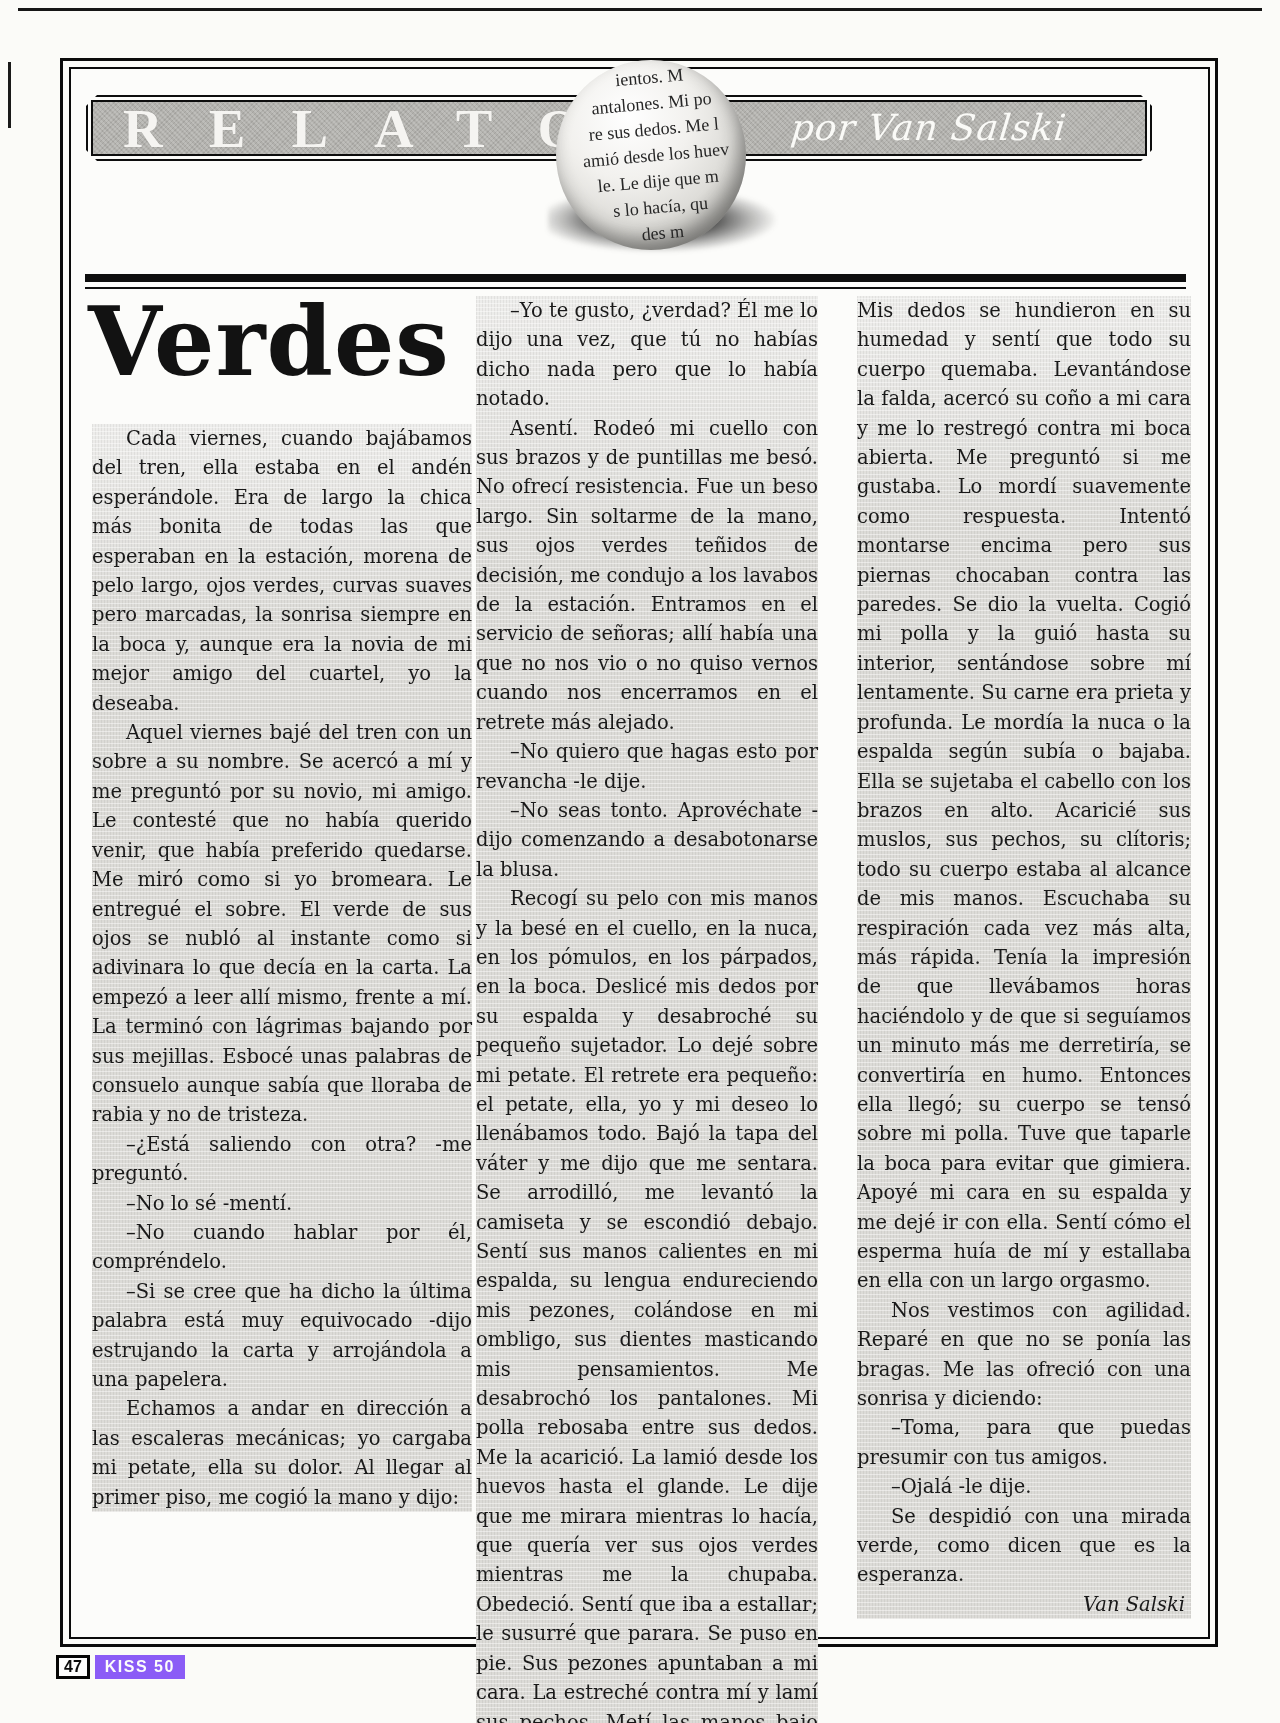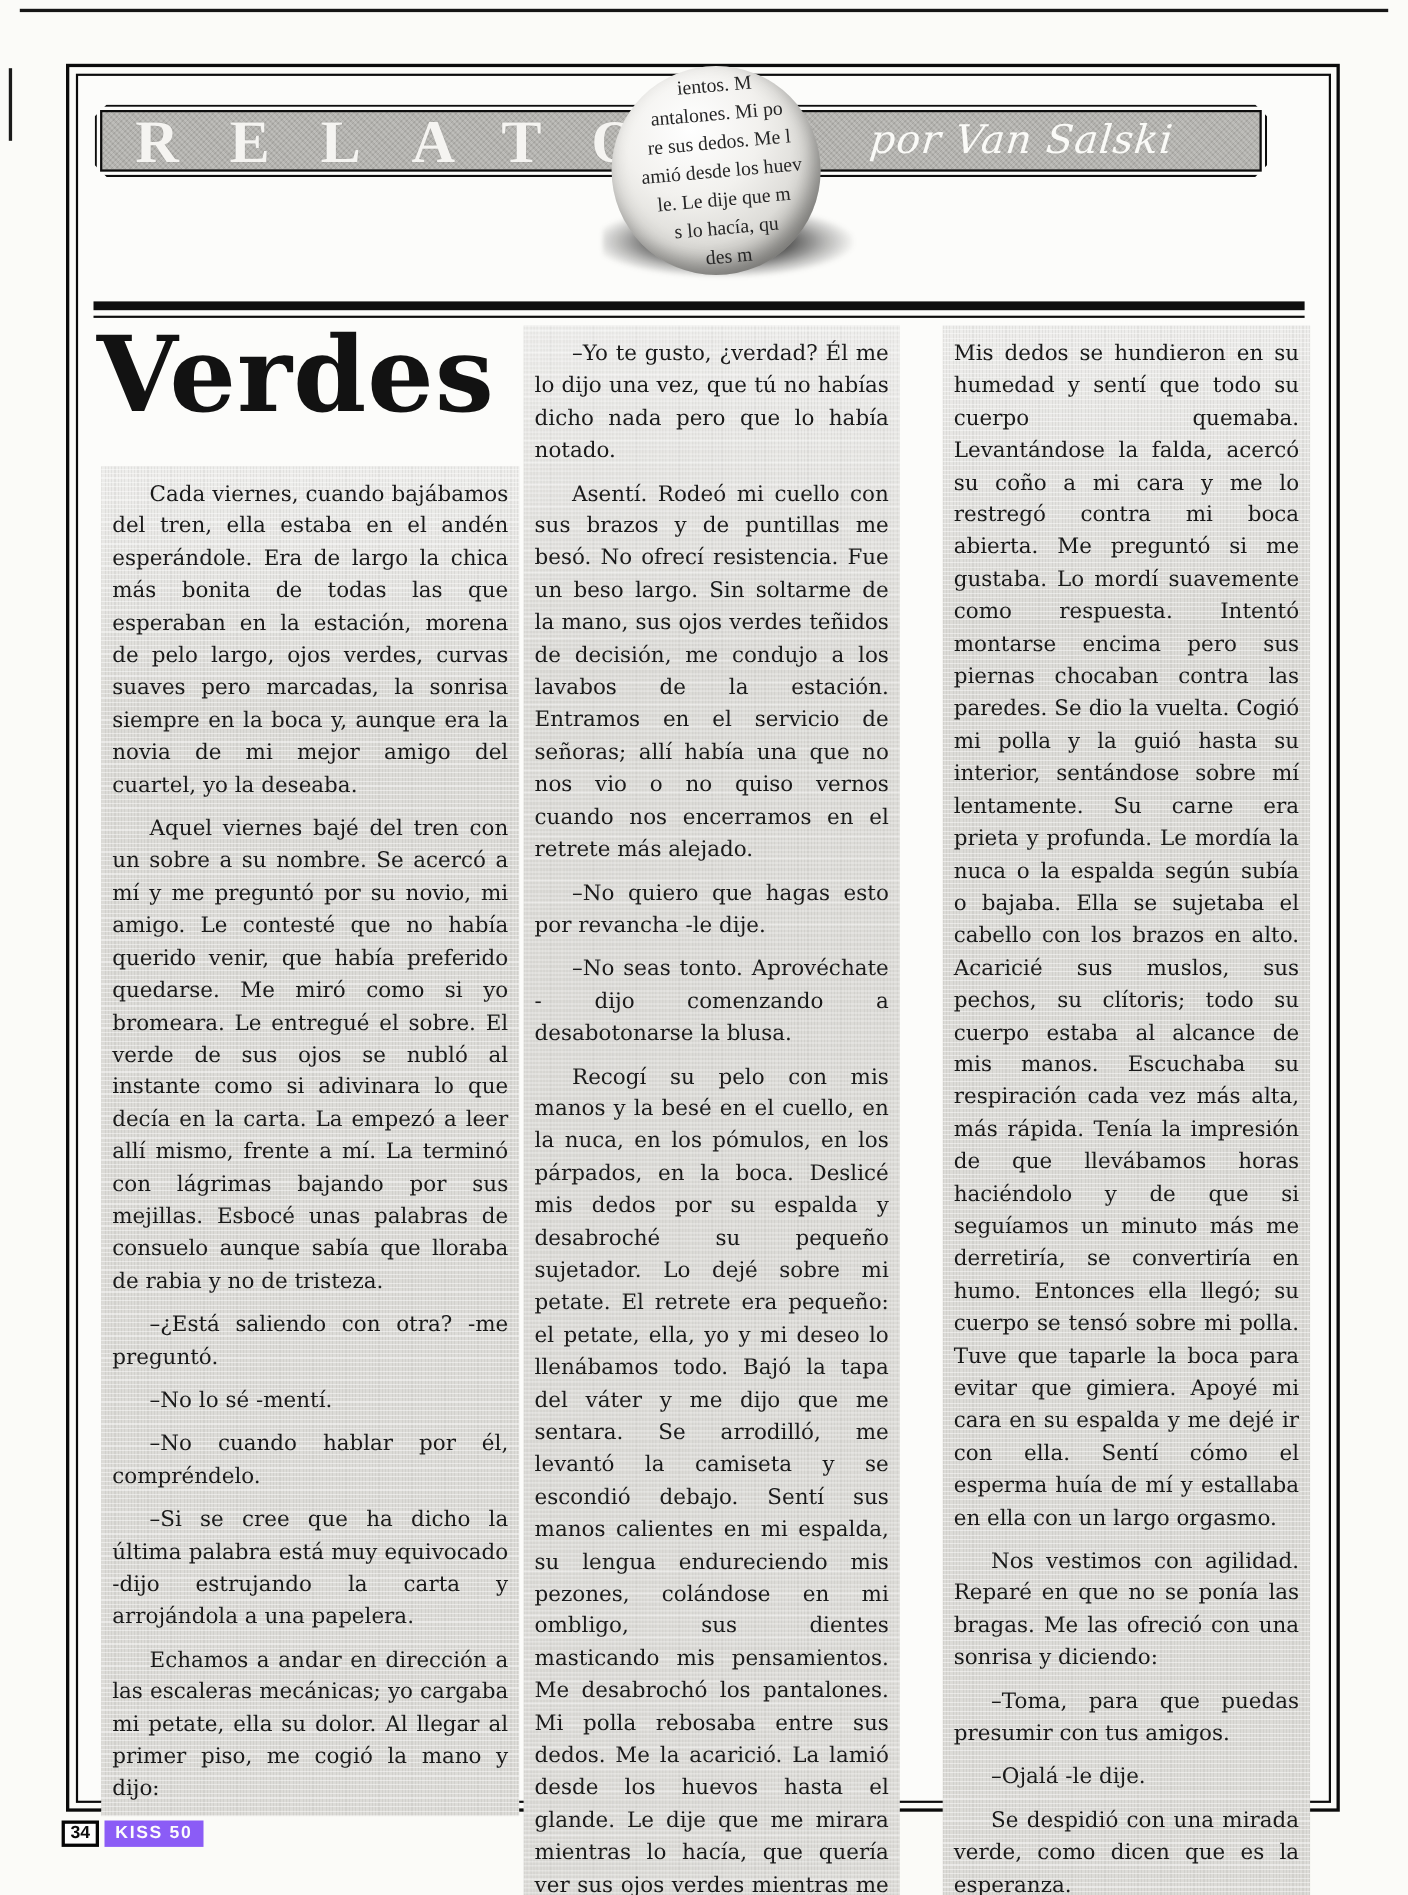--- a/index.html
+++ b/index.html
@@ -62,21 +62,21 @@
   .col{font-size:19.5px;line-height:29.4px;color:#191919;text-align:justify;
     background-color:#dcdbd7;
     background-image:
       repeating-linear-gradient(0deg, rgba(255,255,255,0.45) 0 1px, rgba(0,0,0,0) 1px 4px),
       repeating-linear-gradient(90deg, rgba(0,0,0,0.05) 0 1px, rgba(0,0,0,0) 1px 3px),
       linear-gradient(180deg, rgba(255,255,255,0.5) 0%, rgba(255,255,255,0) 18%);
   }
   .col1{left:92px;top:424px;width:380px;}
   .col2{left:476px;top:296px;width:342px;}
   .col3{left:857px;top:296px;width:334px;}
-  .para{margin:10px;text-indent:34px;}
+  .para{margin:0;text-indent:34px;}
   .para.flush{text-indent:0;}
   .signature{margin:0;text-align:right;font-style:italic;padding-right:6px;}
 
   
   .footer{left:56px;top:1655px;display:flex;gap:5px;align-items:stretch;z-index:6;}
   .page-num{border:3px solid #050505;background:#fdfdfd;color:#0a0a0a;
     font-family:"Liberation Sans", sans-serif;font-weight:bold;font-size:16px;
     padding:0 5px;display:flex;align-items:center;}
   .mag-label{background:#8b5cf6;color:#fcfcfc;
     font-family:"Liberation Sans", sans-serif;font-weight:bold;font-size:16px;
@@ -144,15 +144,15 @@
   <p class="para flush">Mis dedos se hundieron en su humedad y sentí que todo su cuerpo quemaba. Levantándose la falda, acercó su coño a mi cara y me lo restregó contra mi boca abierta. Me preguntó si me gustaba. Lo mordí suavemente como respuesta. Intentó montarse encima pero sus piernas chocaban contra las paredes. Se dio la vuelta. Cogió mi polla y la guió hasta su interior, sentándose sobre mí lentamente. Su carne era prieta y profunda. Le mordía la nuca o la espalda según subía o bajaba. Ella se sujetaba el cabello con los brazos en alto. Acaricié sus muslos, sus pechos, su clítoris; todo su cuerpo estaba al alcance de mis manos. Escuchaba su respiración cada vez más alta, más rápida. Tenía la impresión de que llevábamos horas haciéndolo y de que si seguíamos un minuto más me derretiría, se convertiría en humo. Entonces ella llegó; su cuerpo se tensó sobre mi polla. Tuve que taparle la boca para evitar que gimiera. Apoyé mi cara en su espalda y me dejé ir con ella. Sentí cómo el esperma huía de mí y estallaba en ella con un largo orgasmo.</p>
       <p class="para">Nos vestimos con agilidad. Reparé en que no se ponía las bragas. Me las ofreció con una sonrisa y diciendo:</p>
       <p class="para">–Toma, para que puedas presumir con tus amigos.</p>
       <p class="para">–Ojalá -le dije.</p>
       <p class="para">Se despidió con una mirada verde, como dicen que es la esperanza.</p>
     </div>
   <p class="signature">Van Salski</p>
 </div>
 
 <div class="abs footer">
-  <div class="page-num">34</div>
+  <div class="page-num">47</div>
   <div class="mag-label">KISS 50</div>
 </div>
 
 </body></html>

